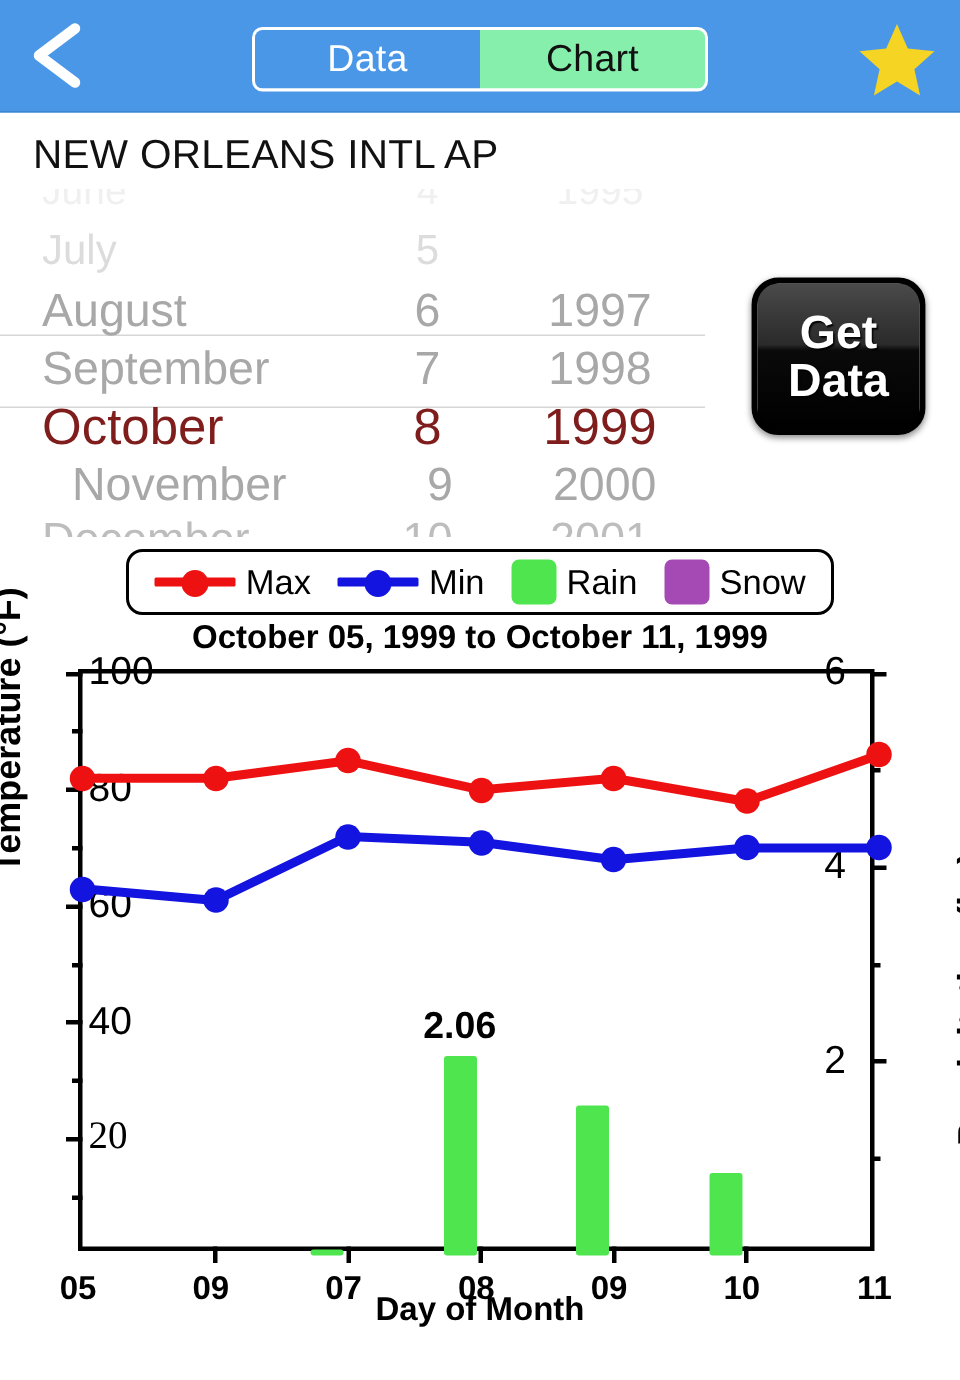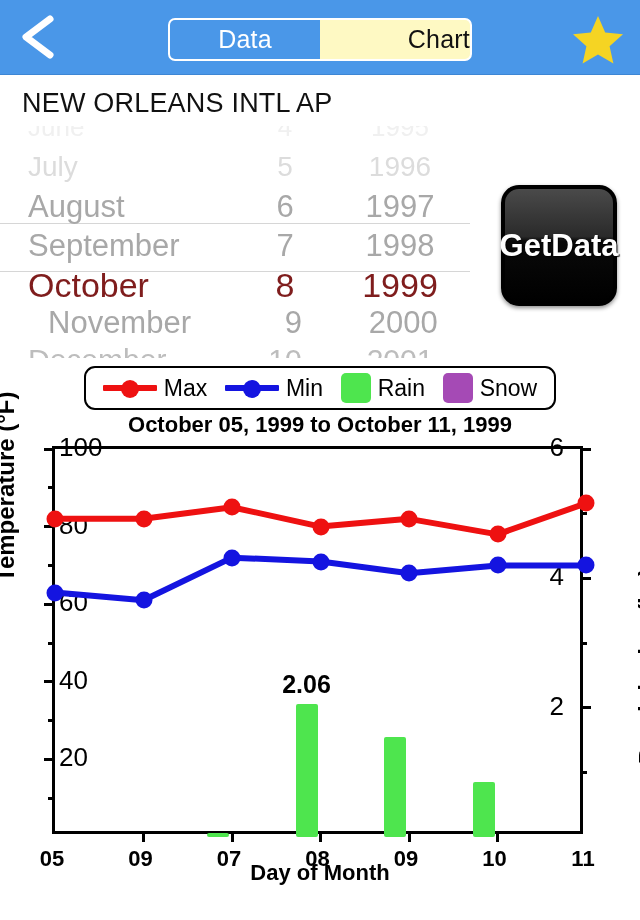--- a/index.html
+++ b/index.html
@@ -21,21 +21,21 @@
   #segmented{
     position:absolute; left:168px; top:18px; width:304px; height:43px;
     border:2px solid #ffffff; border-radius:7px; overflow:hidden;
     display:flex; background:#ffffff;
   }
   .seg{
     flex:1; display:flex; align-items:center; justify-content:center;
     font-size:25px; letter-spacing:0.2px;
   }
   .seg.sel{ background:#4a97e8; color:#ffffff; }
-  .seg.unsel{ background:#fef9c3; color:#111111;justify-content:flex-end; }
+  .seg.unsel{ background:#86efac; color:#111111; }
 
   #star{
     position:absolute; right:14px; top:14px; width:56px; height:50px;
     cursor:pointer;
   }
 
   
   #station{
     position:absolute; left:22px; top:88px;
     font-size:27px; color:#111111; letter-spacing:0.2px;
@@ -62,26 +62,26 @@
   .prow.sel  { color:#7f1d1d; font-size:34px; }
 
   #sel-line-top, #sel-line-bot{
     position:absolute; left:0; width:470px; height:1px; background:#d6d6d6;
   }
   #sel-line-top{ top:97px; }
   #sel-line-bot{ top:145px; }
 
   
   #getdata{
-    position:absolute; left:501px; top:185px; width:116px; height:121px;
+    position:absolute; left:501px; top:185px; width:116px; height:105px;
     border-radius:18px;
     background:linear-gradient(180deg,#4a4a4a 0%,#2a2a2a 42%,#0a0a0a 46%,#000000 100%);
     border:4px solid #000000;
     box-shadow:0 2px 4px rgba(0,0,0,.45);
-    display:flex; flex-direction:row; align-items:center; justify-content:center;
+    display:flex; flex-direction:column; align-items:center; justify-content:center;
     cursor:pointer;
   }
   #getdata span{
     color:#ffffff; font-size:31px; font-weight:bold; line-height:1.02;
     text-shadow:1px 1px 1px rgba(0,0,0,.9);
   }
 
   
   #legend{
     position:absolute; left:84px; top:366px; width:472px; height:44px;
@@ -180,21 +180,20 @@
   <div id="sel-line-top"></div>
   <div id="sel-line-bot"></div>
 <div class="prow dim1" style="top: -14px;">
       <span class="pc-month">June</span>
       <span class="pc-day">4</span>
       <span class="pc-year">1995</span>
     </div>
     <div class="prow dim2" style="top: 24.5px;">
       <span class="pc-month">July</span>
       <span class="pc-day">5</span>
-      <span class="pc-year">1996</span>
     </div>
     <div class="prow dim4" style="top: 63px;">
       <span class="pc-month">August</span>
       <span class="pc-day">6</span>
       <span class="pc-year">1997</span>
     </div>
     <div class="prow dim4" style="top: 101.5px;">
       <span class="pc-month">September</span>
       <span class="pc-day">7</span>
       <span class="pc-year">1998</span>
@@ -246,21 +245,21 @@
     </div>
   </div>
 
 <div id="chart">
   <div id="chart-title">October 05, 1999 to October 11, 1999</div>
   <div id="ylabel-left">Temperature (°F)</div>
   <div id="ylabel-right">Precipitation (in.)</div>
   <div id="xlabel">Day of Month</div>
   <div id="plot">
       <div class="tickL" style="top: 308.9px;"></div>
-      <div class="ytxtL" style="left: 4px; top: 293.4px;">20</div>
+      <div class="ytxtL" style="left: 4px; top: 293.4px; font-family: Liberation Serif, serif;">20</div>
       <div class="tickL" style="top: 231.3px;"></div>
       <div class="ytxtL" style="left: 4px; top: 215.8px;">40</div>
       <div class="tickL" style="top: 153.7px;"></div>
       <div class="ytxtL" style="left: 4px; top: 138.2px;">60</div>
       <div class="tickL" style="top: 76.1px;"></div>
       <div class="ytxtL" style="left: 4px; top: 60.6px;">80</div>
       <div class="tickL" style="top: -1.5px;"></div>
       <div class="ytxtL" style="left: 4px; top: -17px;">100</div>
       <div class="tickL minor" style="top: 347.7px;"></div>
       <div class="tickL minor" style="top: 270.1px;"></div>

